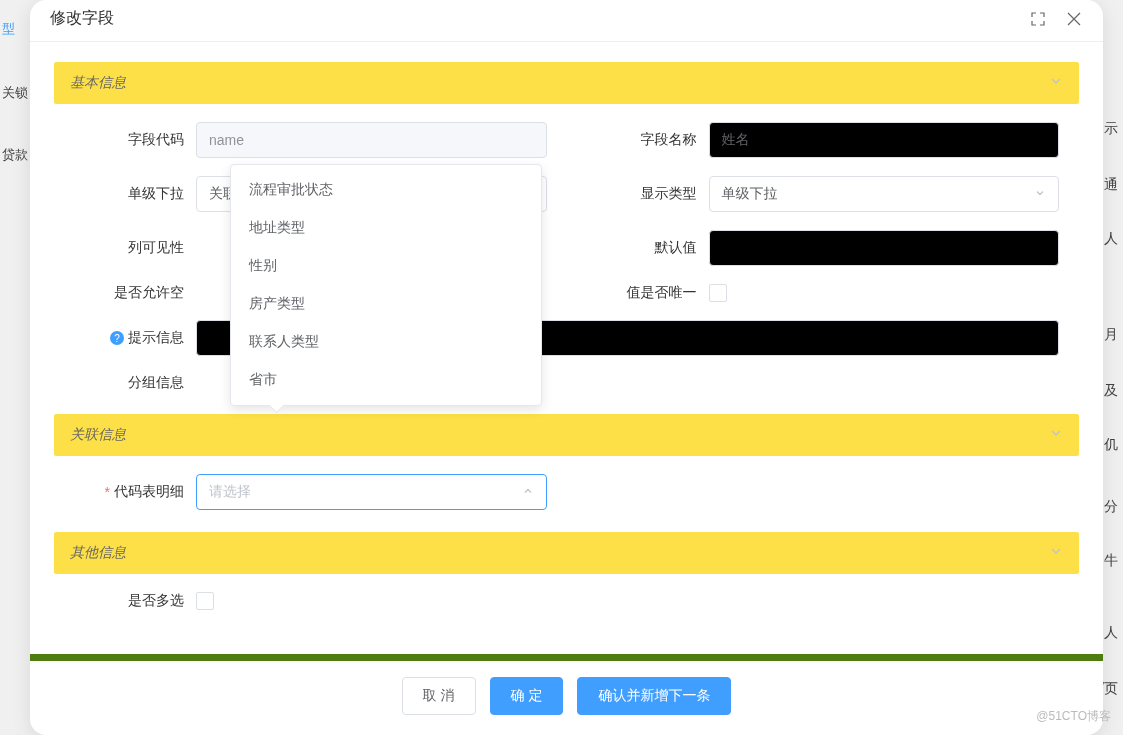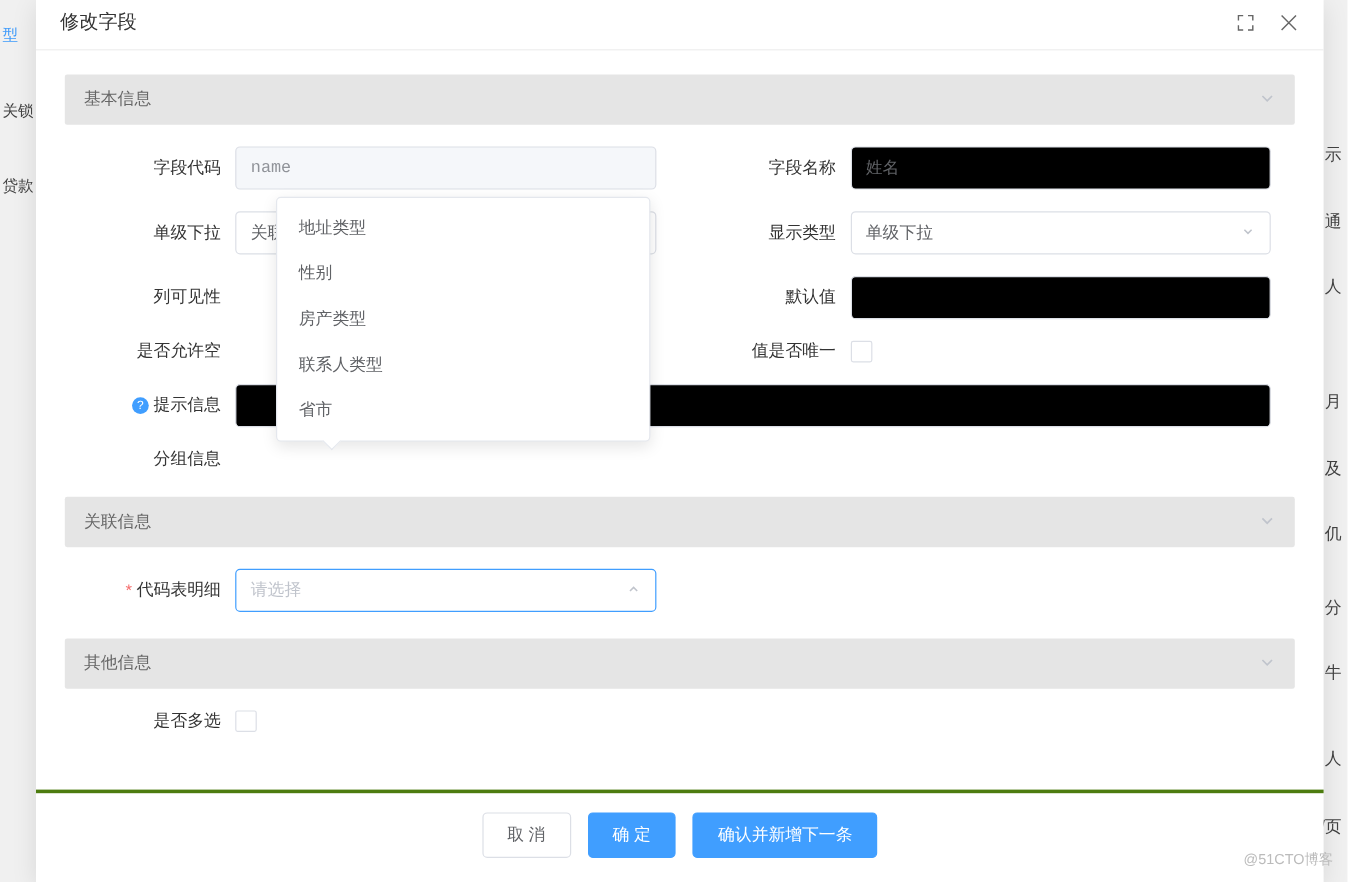--- a/index.html
+++ b/index.html
@@ -2,56 +2,56 @@
 <html><head>
   <meta charset="utf-8">
   <style>
     * { box-sizing: border-box; margin: 0; padding: 0; }
     body { font-family: "PingFang SC", "Microsoft YaHei", sans-serif; font-size: 14px; background: #f5f5f5; color: #333; width: 1123px; height: 735px; overflow: hidden; position: relative; }
     
     .bg-hint { position: absolute; right: 5px; color: #444; font-size: 14px; }
     .bg-left { position: absolute; left: 0; width: 40px; color: #444; font-size: 13px; padding: 2px; }
     
     .modal-overlay { position: absolute; inset: 0; background: rgba(0,0,0,0.02); }
-    .modal { position: absolute; left: 30px; top: 0; right: 20px; bottom: 0; background: #fff; display: flex; flex-direction: column; box-shadow: 0 4px 20px rgba(0,0,0,0.1); }
+    .modal { position: absolute; left: 30px; top: 0; right: 20px; bottom: 0; background: #fff; display: flex; flex-direction: column; box-shadow: 0 4px 20px rgba(0,0,0,0.1); border-radius: 16px; }
     
     .modal-header { display: flex; align-items: center; justify-content: space-between; padding: 8px 20px 12px; border-bottom: 1px solid #eee; }
     .modal-title { font-size: 16px; color: #333; }
     .modal-header-icons { display: flex; gap: 18px; align-items: center; }
     .icon-btn { cursor: pointer; color: #666; display: flex; align-items: center; justify-content: center; width: 18px; height: 18px; }
     
     .modal-body { flex: 1; overflow-y: auto; padding: 20px 24px 10px; position: relative; }
     .modal-body::-webkit-scrollbar { width: 8px; }
     .modal-body::-webkit-scrollbar-thumb { background: #c1c1c1; border-radius: 4px; }
     
-    .section-header { background: #e5e5e5; padding: 12px 16px; display: flex; justify-content: space-between; align-items: flex-end; margin-bottom: 18px; color: #666; border-radius: 2px; }
+    .section-header { background: #fde047; padding: 12px 16px; display: flex; justify-content: space-between; align-items: flex-start; margin-bottom: 18px; color: #666; border-radius: 2px; font-style: italic; }
     
     .form-grid { display: grid; grid-template-columns: 1fr 1fr; gap: 18px 40px; padding: 0 20px 22px; }
     .form-row { display: flex; align-items: center; gap: 12px; }
     .form-row.full { grid-column: 1 / -1; }
     .form-label { width: 110px; color: #333; font-weight: 500; flex-shrink: 0; display: flex; align-items: center; justify-content: flex-end; gap: 4px; }
     .form-label .required { color: #f56c6c; }
     .help-icon { width: 14px; height: 14px; border-radius: 50%; background: #409eff; color: #fff; font-size: 10px; display: inline-flex; align-items: center; justify-content: center; }
     
     .input { flex: 1; height: 36px; border: 1px solid #dcdfe6; border-radius: 4px; padding: 0 12px; color: #606266; background: #000000; outline: none; font-size: 14px; }
-    .input.disabled { background: #f5f7fa; color: #909399; font-family: Liberation Mono, monospace; }
+    .input.disabled { background: #f5f7fa; color: #909399; }
     .input::placeholder { color: #c0c4cc; }
     
     .select { flex: 1; height: 36px; border: 1px solid #dcdfe6; border-radius: 4px; padding: 0 12px; display: flex; align-items: center; justify-content: space-between; background: #fff; cursor: pointer; color: #606266; }
     .select.focused { border-color: #409eff; }
     .select-placeholder { color: #c0c4cc; }
     .chevron { color: #c0c4cc; }
     
     .checkbox { width: 18px; height: 18px; border: 1px solid #dcdfe6; border-radius: 2px; background: #fff; cursor: pointer; }
     
     .dropdown-panel { position: absolute; left: 200px; top: 122px; width: 312px; background: #fff; border: 1px solid #e4e7ed; border-radius: 4px; box-shadow: 0 4px 12px rgba(0,0,0,0.1); z-index: 100; padding: 6px 0; }
     .dropdown-panel::after { content: ''; position: absolute; bottom: -6px; left: 40px; width: 10px; height: 10px; background: #fff; border-right: 1px solid #e4e7ed; border-bottom: 1px solid #e4e7ed; transform: rotate(45deg); }
     .dropdown-item { padding: 10px 18px; cursor: pointer; color: #606266; }
     
-    .modal-footer { padding: 16px 20px 20px; display: flex; justify-content: center; gap: 14px; border-top: 3px solid #4d7c0f; }
+    .modal-footer { padding: 16px 20px 20px; display: flex; justify-content: center; gap: 14px; border-top: 7px solid #4d7c0f; }
     .btn { height: 38px; padding: 0 20px; border-radius: 4px; cursor: pointer; font-size: 14px; border: 1px solid #dcdfe6; background: #fff; color: #606266; display: inline-flex; align-items: center; }
     .btn.primary { background: #409eff; border-color: #409eff; color: #fff; }
     
     .watermark { position: absolute; right: 12px; bottom: 10px; color: #bbb; font-size: 12px; }
   </style>
 </head>
 <body>
 
 <span class="bg-left" style="top:18px;color:#409eff">型</span>
 <span class="bg-left" style="top:82px">关锁</span>
@@ -189,20 +189,21 @@
 
       <div class="form-grid">
         <div class="form-row">
           <label class="form-label">是否多选</label>
           <div class="checkbox"></div>
           <div style="flex:1"></div>
         </div>
       </div>
 
       <div class="dropdown-panel">
+        <div class="dropdown-item">流程审批状态</div>
         <div class="dropdown-item">地址类型</div>
         <div class="dropdown-item">性别</div>
         <div class="dropdown-item">房产类型</div>
         <div class="dropdown-item">联系人类型</div>
         <div class="dropdown-item">省市</div>
       </div>
 
     </div>
 
     <div class="modal-footer">

